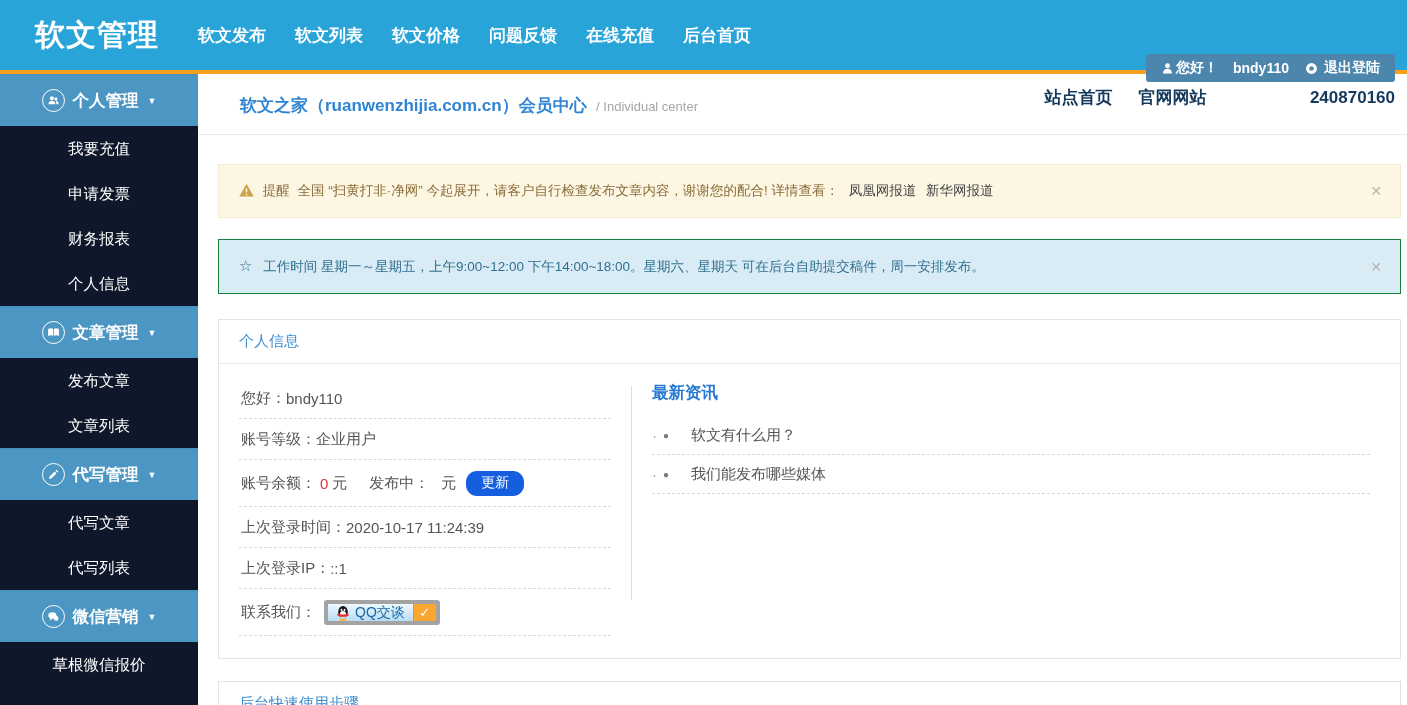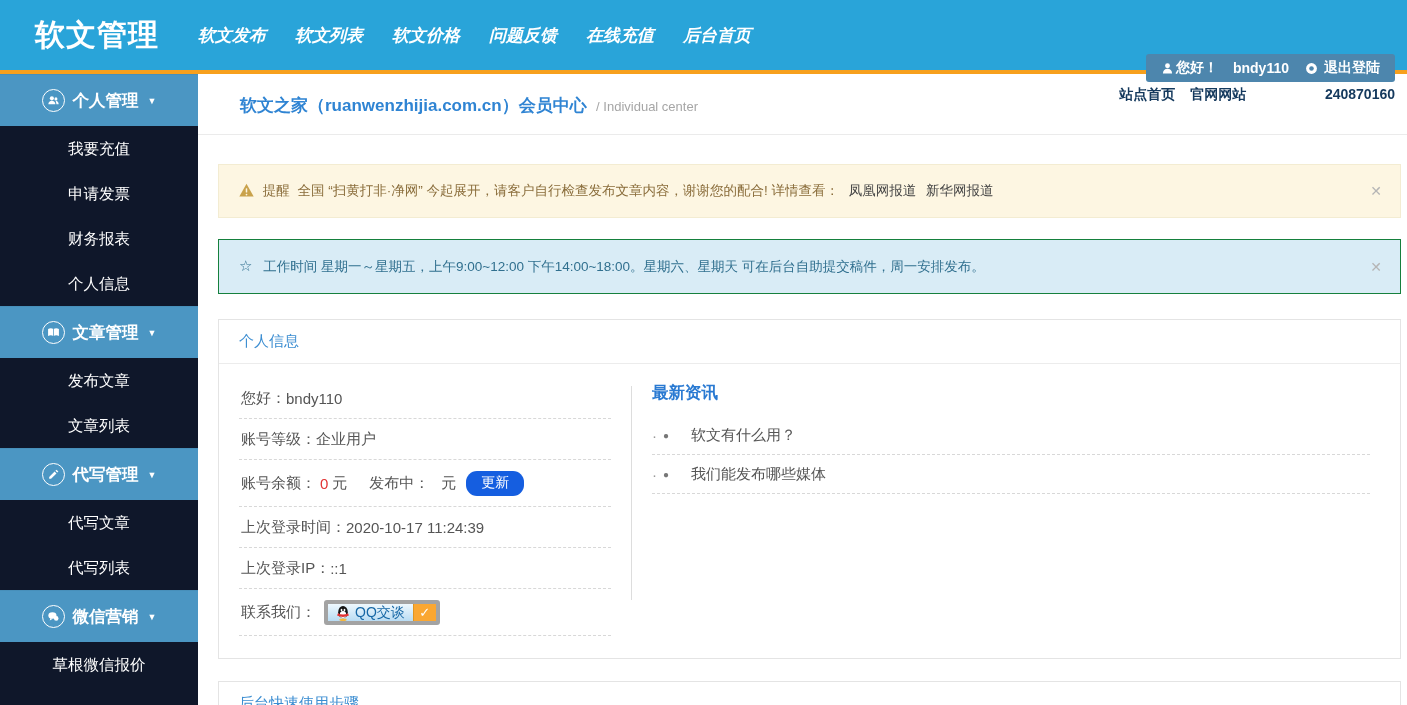--- a/index.html
+++ b/index.html
@@ -3,28 +3,28 @@
 <meta charset="utf-8">
 <style>
   * { box-sizing: border-box; margin: 0; padding: 0; }
   html,body { width:1407px; height:705px; overflow:hidden; }
   body { font-family:"Liberation Sans","DejaVu Sans",sans-serif; background:#fff; }
   a { text-decoration:none; cursor:pointer; }
 
   
   .topbar { height:70px; background:#29a4d9; position:relative; display:flex; align-items:center; }
   .logo { width:198px; padding-left:35px; font-size:30px; font-weight:bold; color:#fff; letter-spacing:1px; white-space:nowrap; cursor:pointer; }
-  .topnav { display:flex; align-items:center; gap:29px;font-style:italic; }
+  .topnav { display:flex; align-items:center; gap:29px; }
   .topnav a { color:#fff; font-size:17px; font-weight:bold; white-space:nowrap; }
   .topbar-right { position:absolute; right:12px; top:0; height:70px; width:300px;margin-top:37px; }
   .user-badge { position:absolute; top:17px; right:0; background:#4d86ad; border-radius:3px; height:28px; padding:0 15px; display:flex; align-items:center; color:#fff; font-size:14px; font-weight:bold; white-space:nowrap; cursor:pointer; }
   .user-badge .sp { margin:0 9px 0 6px; }
   .user-badge .uname { margin-right:16px; }
   .user-badge .picon { display:inline-flex; margin-right:2px; }
-  .quick-links { position:absolute; top:49px; right:0; display:flex; gap:15px; font-size:14px; font-weight:bold; color:#14395d; white-space:nowrap; align-items:center; }
+  .quick-links { position:absolute; top:49px; right:0; display:flex; gap:26px; font-size:17px; font-weight:bold; color:#14395d; white-space:nowrap; align-items:center; }
   .quick-links a { color:#14395d; }
   .qq-label { color:#fff; }
   .orange-line { height:4px; background:#f7a01d; }
 
   
   .layout { display:flex; height:631px; }
 
   
   .sidebar { width:198px; flex-shrink:0; background:#0f172a; }
   .side-section { height:52px; background:#4b96c3; display:flex; align-items:center; justify-content:center; gap:8px; color:#fff; font-size:16.5px; font-weight:bold; cursor:pointer; border-top:1px solid #478fba; }

